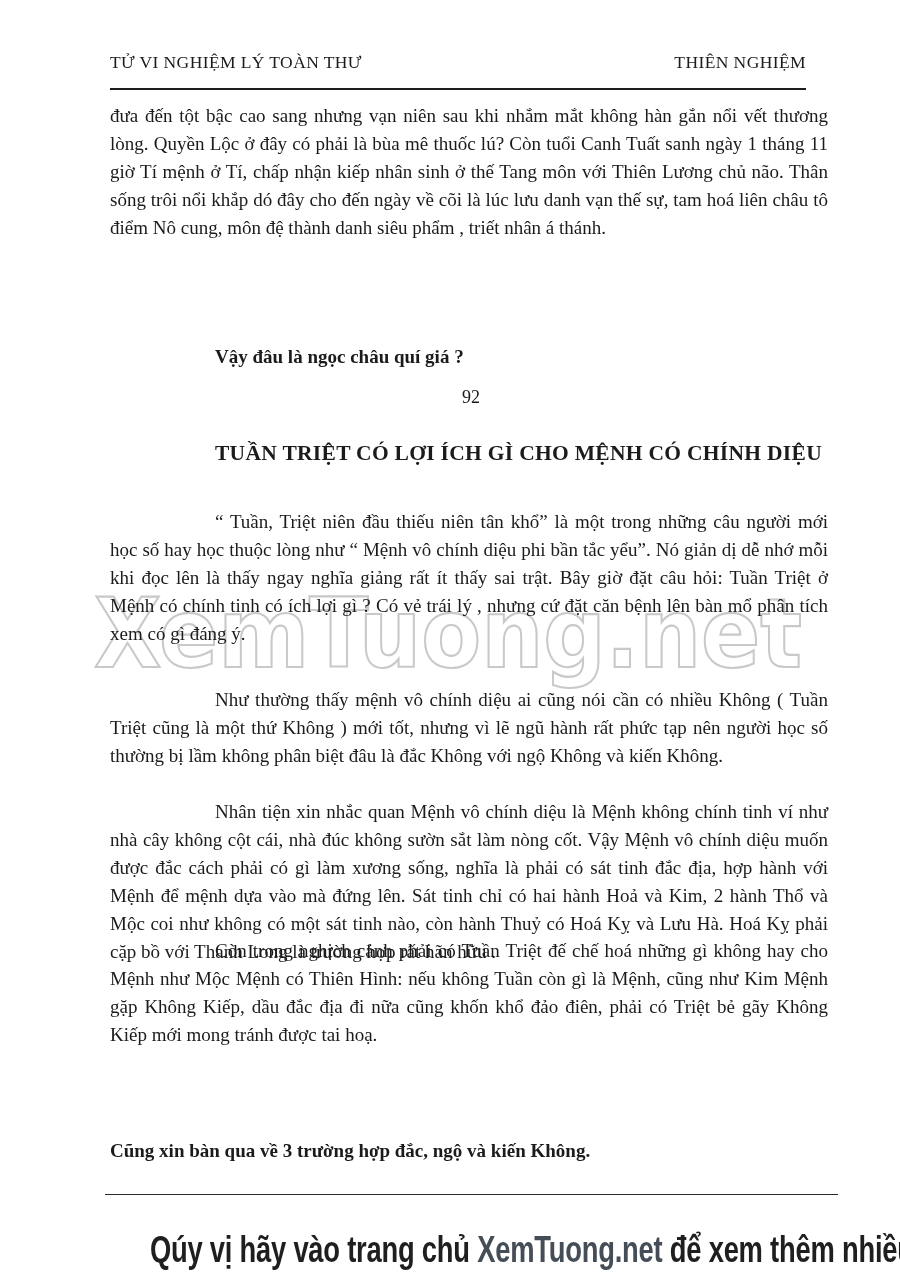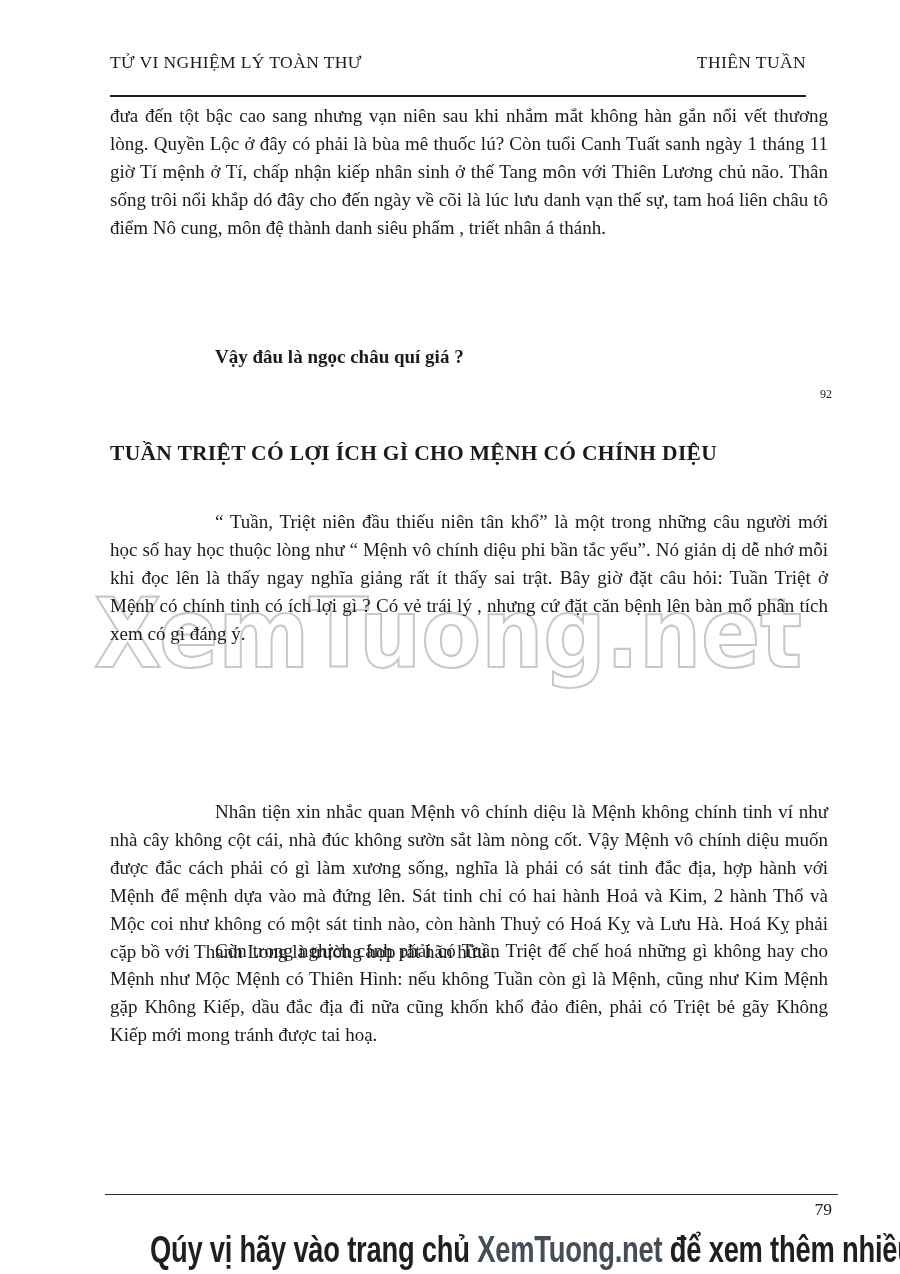--- a/index.html
+++ b/index.html
@@ -19,21 +19,21 @@
     position: absolute;
     top: 52px;
     left: 110px;
     width: 696px;
     display: flex;
     justify-content: space-between;
     align-items: flex-end;
     font-size: 17.5px;
     letter-spacing: 0.4px;
     border-bottom: 2px solid #1d1d1d;
-    padding-bottom: 22px;
+    padding-bottom: 15px;
     z-index: 3;
   }
 
   
   .watermark {
     position: absolute;
     top: 570px;
     left: 88px;
     width: 724px;
     height: 132px;
@@ -51,31 +51,31 @@
     z-index: 2;
   }
   .indent { text-indent: 105px; }
   .no-just { text-align: left; font-weight: bold; }
 
   .pageno-mid {
     position: absolute;
     top: 387px;
     left: 110px;
     width: 722px;
-    text-align: right;
-    font-size: 12px;
+    text-align: center;
+    font-size: 18px;
     z-index: 2;
   }
 
   .section-heading {
     position: absolute;
     top: 441px;
     left: 110px;
     width: 712px;
-    text-align: left;
+    text-align: right;
     font-size: 21.5px;
     font-weight: bold;
     letter-spacing: 0.3px;
     z-index: 2;
   }
 
   .footer-rule {
     position: absolute;
     top: 1194px;
     left: 105px;
@@ -114,46 +114,47 @@
   }
   .footer-site { color: #454d56; }
 </style>
 </head>
 <body>
 
 <div class="page">
 
   <div class="running-header">
     <span>TỬ VI NGHIỆM LÝ TOÀN THƯ</span>
-    <span>THIÊN TUẦN</span>
+    <span>THIÊN NGHIỆM</span>
   </div>
 
   <svg class="watermark" viewBox="0 0 724 132" xmlns="http://www.w3.org/2000/svg" aria-hidden="true">
     <text x="6" y="97" textLength="708" lengthAdjust="spacingAndGlyphs" font-family="DejaVu Sans, sans-serif" font-size="96" font-weight="bold" fill="#ffffff" stroke="#c9c9c9" stroke-width="2.2">XemTuong.net</text>
   </svg>
 
   <div class="textblock" style="top:102px">đưa đến tột bậc cao sang nhưng vạn niên sau khi nhắm mắt không hàn gắn nổi vết thương lòng. Quyền Lộc ở đây có phải là bùa mê thuốc lú? Còn tuổi Canh Tuất sanh ngày 1 tháng 11 giờ Tí mệnh ở Tí, chấp nhận kiếp nhân sinh ở thế Tang môn với Thiên Lương chủ não. Thân sống trôi nổi khắp dó đây cho đến ngày về cõi là lúc lưu danh vạn thế sự, tam hoá liên châu tô điểm Nô cung, môn đệ thành danh siêu phẩm , triết nhân á thánh.</div>
 
 
   <div class="textblock indent no-just" style="top:343px">Vậy đâu là ngọc châu quí giá ?</div>
 
   <div class="pageno-mid">92</div>
 
   <div class="section-heading">TUẦN TRIỆT CÓ LỢI ÍCH GÌ CHO MỆNH CÓ CHÍNH DIỆU</div>
 
   <div class="textblock indent" style="top:508px">“ Tuần, Triệt niên đầu thiếu niên tân khổ” là một trong những câu người mới học số hay học thuộc lòng như “ Mệnh vô chính diệu phi bần tắc yểu”. Nó giản dị dễ nhớ mỗi khi đọc lên là thấy ngay nghĩa giảng rất ít thấy sai trật. Bây giờ đặt câu hỏi: Tuần Triệt ở Mệnh có chính tinh có ích lợi gì ? Có vẻ trái lý , nhưng cứ đặt căn bệnh lên bàn mổ phân tích xem có gì đáng ý.</div>
 
+  <div class="textblock indent" style="top:686px">Như thường thấy mệnh vô chính diệu ai cũng nói cần có nhiều Không ( Tuần Triệt cũng là một thứ Không ) mới tốt, nhưng vì lẽ ngũ hành rất phức tạp nên người học số thường bị lầm không phân biệt đâu là đắc Không với ngộ Không và kiến Không.</div>
 
   <div class="textblock indent" style="top:798px">Nhân tiện xin nhắc quan Mệnh vô chính diệu là Mệnh không chính tinh ví như nhà cây không cột cái, nhà đúc không sườn sắt làm nòng cốt. Vậy Mệnh vô chính diệu muốn được đắc cách phải có gì làm xương sống, nghĩa là phải có sát tinh đắc địa, hợp hành với Mệnh để mệnh dựa vào mà đứng lên. Sát tinh chỉ có hai hành Hoả và Kim, 2 hành Thổ và Mộc coi như không có một sát tinh nào, còn hành Thuỷ có Hoá Kỵ và Lưu Hà. Hoá Kỵ phải cặp bồ với Thanh Long là trường hợp rất hãn hữu .</div>
 
   <div class="textblock indent" style="top:937px">Còn trong nghịch cảnh phải có Tuần Triệt đế chế hoá những gì không hay cho Mệnh như Mộc Mệnh có Thiên Hình: nếu không Tuần còn gì là Mệnh, cũng như Kim Mệnh gặp Không Kiếp, dầu đắc địa đi nữa cũng khốn khổ đảo điên, phải có Triệt bẻ gãy Không Kiếp mới mong tránh được tai hoạ.</div>
 
+  <div class="textblock no-just" style="top:1137px">Cũng xin bàn qua về 3 trường hợp đắc, ngộ và kiến Không.</div>
 
   <div class="footer-rule"></div>
-  <div class="pageno-bottom">79</div>
 
   <div class="footer-banner">
     <span class="squeeze">
       <span>Qúy vị hãy vào trang chủ </span><span class="footer-site">XemTuong.net</span><span> để xem thêm nhiều mục hay khác</span>
     </span>
   </div>
 
 </div>
 
 </body></html>

